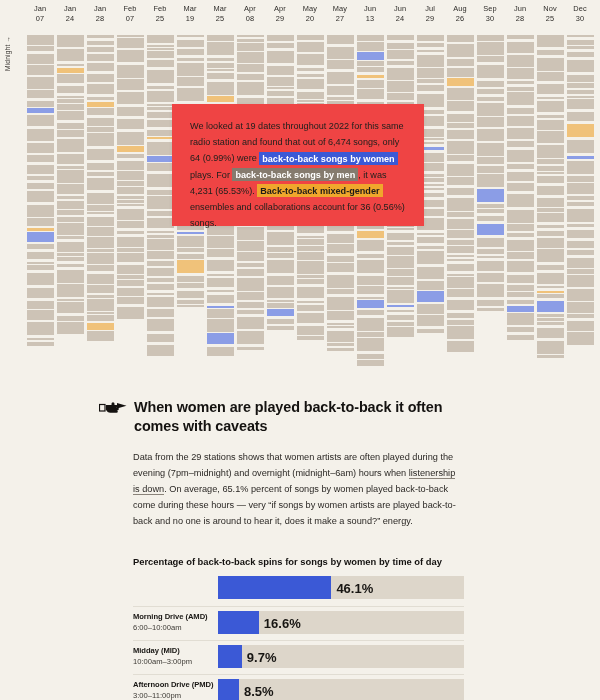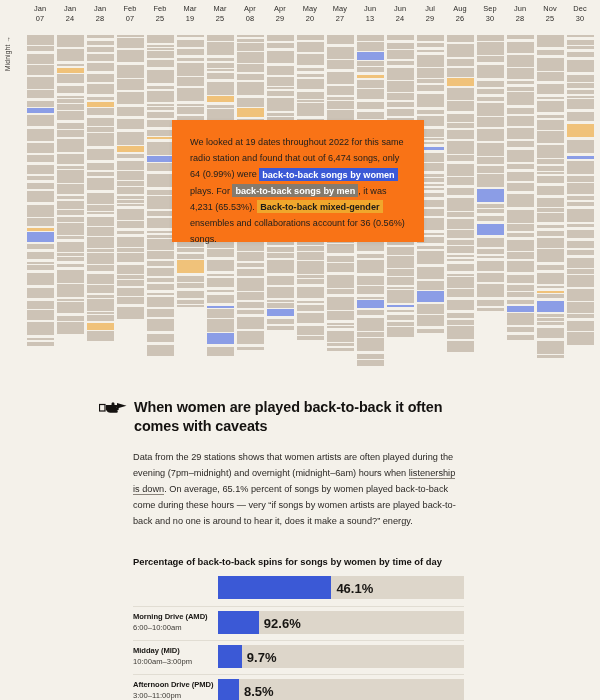--- a/index.html
+++ b/index.html
@@ -23,22 +23,22 @@
                font-size: 6.6px; color: #3a3733; letter-spacing: .2px;
                writing-mode: vertical-rl; transform: rotate(180deg);
                white-space: nowrap; text-align: right; }
 
   .hm-grid { position: absolute; left: 25px; top: 35px; width: 570px; height: 357px;
              display: flex; gap: 0; }
   .hm-col { flex: 1 1 0; position: relative; }
   .hm-cell { position: absolute; left: 1.5px; right: 1.5px; }
 
   
-  .callout { position: absolute; left: 172px; top: 120px; width: 252px; height: 122px;
-             background: #f97316; padding: 14px 18px 21px 18px;
+  .callout { position: absolute; left: 172px; top: 104px; width: 252px; height: 122px;
+             background: #ef4444; padding: 14px 18px 21px 18px;
              box-shadow: 0 1px 4px rgba(0,0,0,.07); }
   .callout p { font-size: 9.1px; line-height: 16.2px; color: #22201d; }
   .hl { padding: 1.5px 3px; font-weight: 700; white-space: nowrap; }
   .hl-women { background: #3b59d6; color: #ffffff; }
   .hl-men   { background: #857b6e; color: #ffffff; }
   .hl-mixed { background: #f0a72c; color: #1d1b18; }
 
   
   .article { position: absolute; left: 0; top: 392px; width: 600px; }
   .headline-row { position: absolute; left: 99px; top: 6px; width: 372px;
@@ -846,21 +846,21 @@
           <div class="bar-val" style="left: 203.406px;">46.1%</div>
         </div>
         <div class="bar-row">
           <div class="bar-label">
             <div class="nm">Morning Drive (AMD)</div>
             <div class="tm">6:00–10:00am</div>
           </div>
           <div class="bar-track">
             <div class="bar-fill" style="width: 40.836px; background: rgb(59, 89, 214);"></div>
           </div>
-          <div class="bar-val" style="left: 130.836px;">92.6%</div>
+          <div class="bar-val" style="left: 130.836px;">16.6%</div>
         </div>
         <div class="bar-row">
           <div class="bar-label">
             <div class="nm">Midday (MID)</div>
             <div class="tm">10:00am–3:00pm</div>
           </div>
           <div class="bar-track">
             <div class="bar-fill" style="width: 23.862px; background: rgb(59, 89, 214);"></div>
           </div>
           <div class="bar-val" style="left: 113.862px;">9.7%</div>

